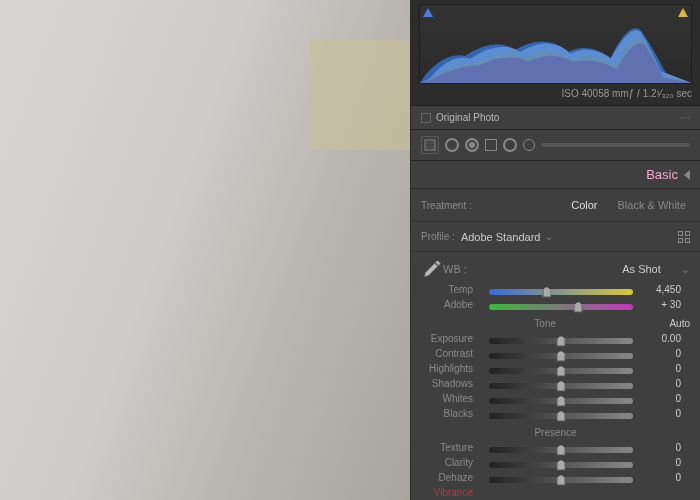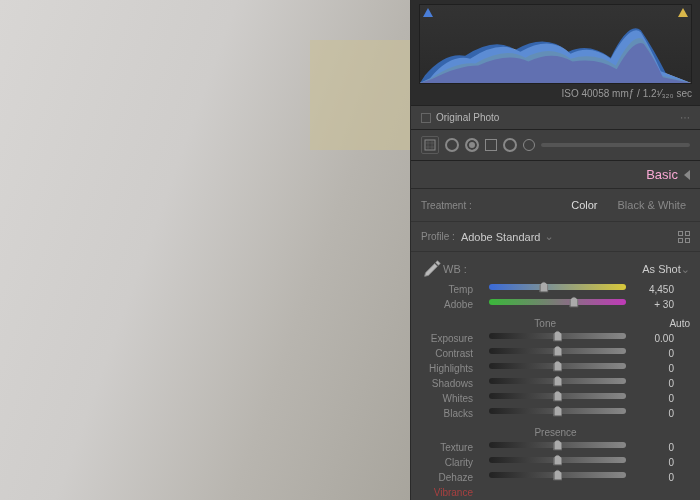--- a/index.html
+++ b/index.html
@@ -39,21 +39,21 @@
 .treat-opt.active { color: #ddd; }
 .profile-row { padding: 8px 10px; border-bottom: 1px solid #333; display: flex; align-items: center; }
 .profile-name { color: #ccc; font-size: 11px; margin-left: 6px; }
 .grid-icon { margin-left: auto; display: grid; grid-template-columns: repeat(2,5px); gap: 2px; }
 .grid-icon span { width: 5px; height: 5px; border: 1px solid #888; }
 .wb-section { padding: 6px 10px 2px 10px; }
 .wb-header { display: flex; align-items: center; justify-content: space-between; }
 .eyedrop { width: 22px; height: 22px; }
 .wb-label { color: #8a8a8a; font-size: 11px; }
 .wb-value { color: #ccc; font-size: 11px; }
-.slider-row { display: flex; align-items: flex-start; padding: 2px 26px 2px 10px; gap: 16px; }
+.slider-row { display: flex; align-items: flex-end; padding: 2px 19px 2px 10px; gap: 16px; }
 .slider-label { width: 52px; text-align: right; color: #8a8a8a; font-size: 10px; }
 .slider-track { flex: 1; height: 6px; border-radius: 3px; position: relative; }
 .slider-thumb { position: absolute; top: 50%; transform: translate(-50%, -50%); }
 .thumb-shape { width: 9px; height: 11px; background: #aaa; border: 1px solid #555; clip-path: polygon(50% 0, 100% 35%, 100% 100%, 0 100%, 0 35%); }
 .gray-track { background: linear-gradient(90deg, #222, #888); }
 .temp-track { background: linear-gradient(90deg, #3a6ad8, #d8c83a); }
 .tint-track { background: linear-gradient(90deg, #3ab83a, #c03ab8); }
 .slider-value { width: 32px; text-align: right; color: #ccc; font-size: 10px; }
 .subsection-header { display: flex; justify-content: space-between; padding: 6px 10px 2px 10px; font-size: 10px; color: #8a8a8a; }
 </style>
@@ -165,21 +165,21 @@
   </div>
 
   <div class="wb-section">
     <div class="wb-header">
       <div style="display:flex;align-items:center">
         <svg class="eyedrop" viewBox="0 0 24 24">
           <path d="M 18 3 L 21 6 L 19 8 L 16 5 Z M 15 6 L 18 9 L 8 19 L 4 20 L 5 16 Z" fill="#bbb" stroke="#888"></path>
         </svg>
         <span class="wb-label">WB :</span>
       </div>
-      <div style="display:flex;align-items:flex-start;gap:0">
+      <div style="display:flex;align-items:flex-start;gap:20px">
         <span class="wb-value">As Shot</span>
         <span style="color:#777">⌄</span>
       </div>
     </div>
   </div>
 
   <div class="slider-row">
     <span class="slider-label">Temp</span>
     <div class="slider-track temp-track">
       <div class="slider-thumb" style="left:40%">

